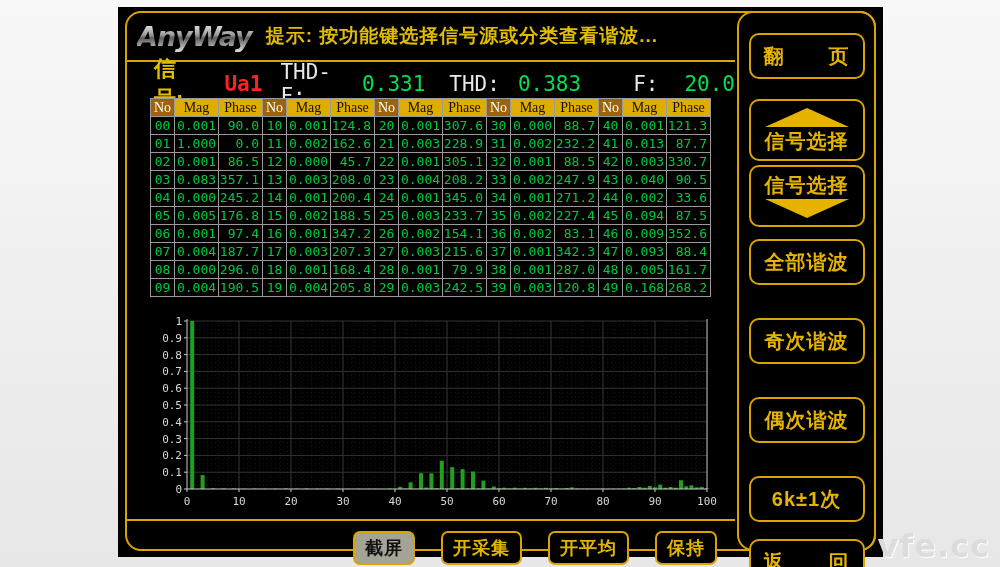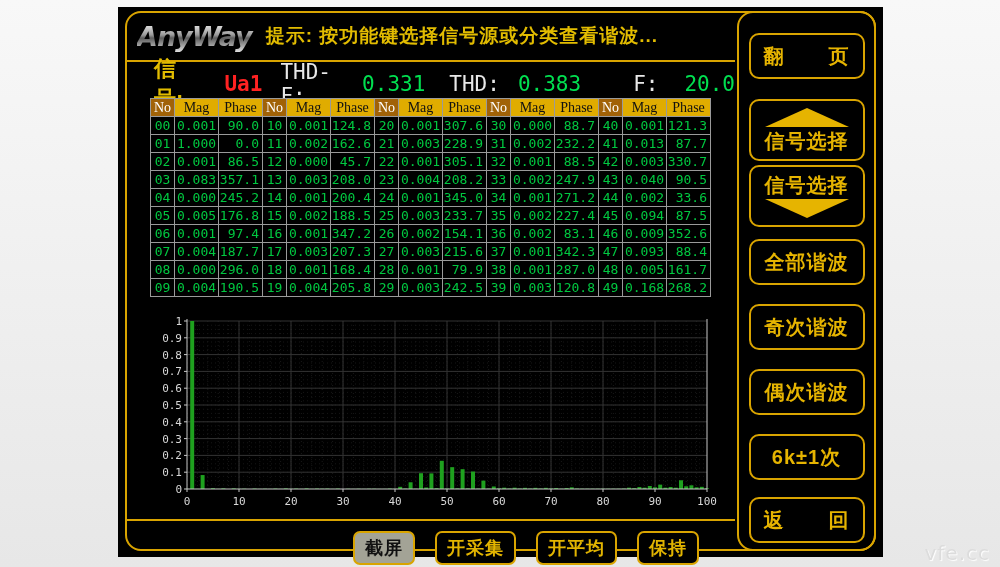--- a/index.html
+++ b/index.html
@@ -55,21 +55,21 @@
   td.c-no { text-align:center; }
   td.c-mag { text-align:center; }
   td.c-ph { text-align:right; padding-right:3px; }
   
   .chart-wrap { position:absolute; left:24px; top:300px; width:570px; height:202px; }
   
   .bot-line { position:absolute; left:0; top:506px; width:608px; border-top:2px solid #d9a400; }
   .bot-bar { position:absolute; left:0; top:510px; width:608px; height:28px; }
   .timestamp { position:absolute; left:27px; top:15px; color:#e8e8e8; font-size:16px;
                font-family:"Liberation Sans", sans-serif; }
-  .bot-btns { position:absolute; left:226px; top:8px; display:flex; gap:20px; }
+  .bot-btns { position:absolute; left:226px; top:8px; display:flex; gap:26px; }
   .bot-btn {
     border:2px solid #d9a400; border-radius:7px; background:#000;
     color:#e2b400; font-size:18px; font-weight:bold; padding:3px 10px;
     font-family:"Liberation Sans", sans-serif; cursor:pointer; letter-spacing:1px;
   }
   .bot-btn.active { background:#a3a396; color:#111; }
   
   .sidebar {
     position:absolute; left:619px; top:4px; width:139px; height:540px;
     border:2px solid #d9a400; border-radius:16px;
@@ -80,25 +80,25 @@
     background:#000; color:#e6b400; font-size:20px; font-weight:bold;
     display:flex; flex-direction:column; align-items:center; justify-content:center;
     cursor:pointer; flex-shrink:0;
   }
   .side-btn .lbl { line-height:1.1; letter-spacing:1px; white-space:nowrap; }
   .side-btn.spread .lbl { width:86px; display:flex; justify-content:space-between; }
   .arrow-up { width:0; height:0; border-left:42px solid transparent;
               border-right:42px solid transparent; border-bottom:19px solid #e6b400; margin-bottom:3px;}
   .arrow-down { width:0; height:0; border-left:42px solid transparent;
               border-right:42px solid transparent; border-top:19px solid #e6b400; margin-top:3px;}
-  .mb20{margin-bottom:20px}.mb4{margin-bottom:4px}.mb12{margin-bottom:12px}.mb19{margin-bottom:19px}.mb17{margin-bottom:17px}
+  .mb20{margin-bottom:20px}.mb4{margin-bottom:4px}.mb12{margin-bottom:12px}.mb19{margin-bottom:33px}.mb17{margin-bottom:17px}
   .h62{min-height:62px}
   
   .watermark { position:absolute; right:10px; bottom:2px; color:#dcdcdc;
-               font-size:20px; font-weight:normal; letter-spacing:1px;
+               font-size:32px; font-weight:bold; letter-spacing:1px;
                text-shadow:1px 1px 1px #fff; font-family:"DejaVu Sans", sans-serif; }
 </style>
 </head>
 <body>
 
 <div class="screen">
   <div class="outer-border"></div>
 
   <div class="content">
 

